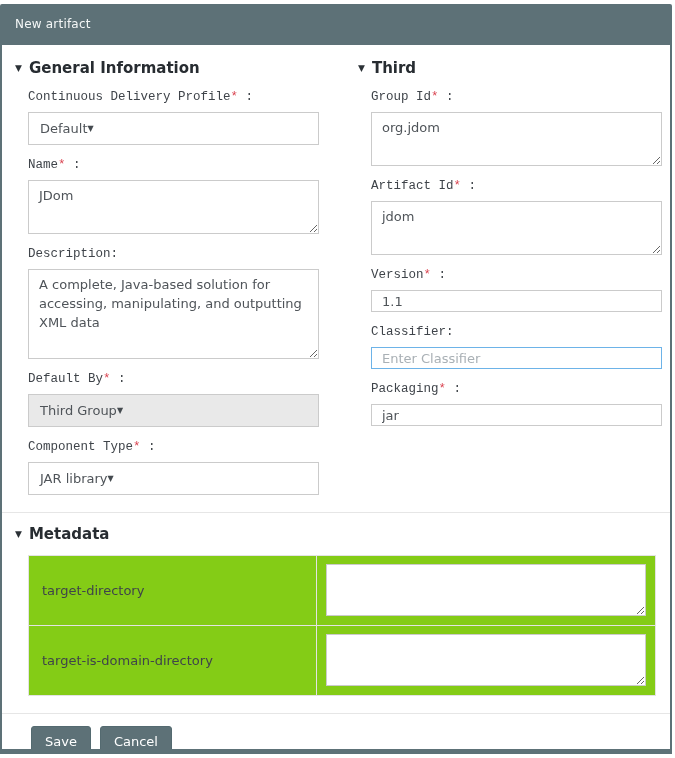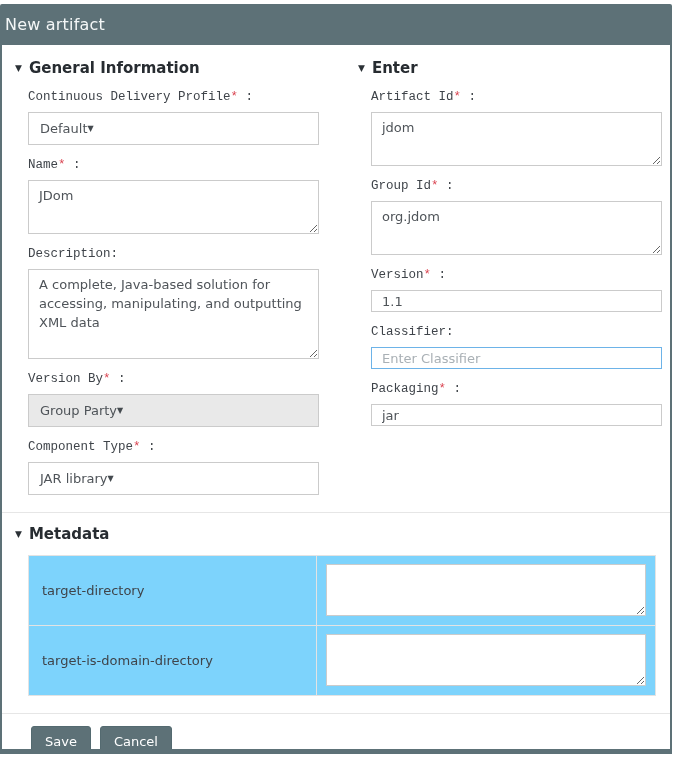--- a/index.html
+++ b/index.html
@@ -6,21 +6,21 @@
   html,body { margin:0; padding:0; }
   body {
     width: 675px; height: 758px; overflow: hidden;
     background: #ffffff;
     font-family: "DejaVu Sans", "Liberation Sans", sans-serif;
   }
   .dialog { margin: 4px 3px 0 0; }
   .dialog-header {
     background: #5d7177; color: #f4f7f7;
     height: 41px; line-height: 41px;
-    padding-left: 5px; font-size: 16px;
+    padding-left: 15px; font-size: 12px;
     border-radius: 2px 2px 0 0;
     letter-spacing: .2px;
   }
   .dialog-body {
     border-left: 2px solid #5d7177;
     border-right: 2px solid #5d7177;
     border-bottom: 5px solid #5d7177;
     background: #fff;
     height: 709px;
     padding: 8px 8px 0 12px;
@@ -63,21 +63,21 @@
   .ti-focus { border: 1px solid #6db3e8; }
   .full-divider {
     border: none; border-top: 1px solid #e6e6e6;
     margin: 17px -8px 0 -12px;
   }
   .meta-section-header { margin-top: 12px; }
   .metadata-table {
     margin: 12px 6px 0 14px;
     border: 1px solid #e3e3e3;
   }
-  .meta-row { display: flex; background: #7dd3fc; justify-content: center; }
+  .meta-row { display: flex; background: #84cc16; justify-content: center; }
   .meta-row + .meta-row { border-top: 1px solid #e3e3e3; }
   .meta-key {
     width: 46%; border-right: 1px solid #e3e3e3;
     padding: 27px 10px 27px 13px;
     font-size: 13px; color: #3f444a;
   }
   .meta-value { flex: 1; padding: 8px 9px; }
   .meta-value .ta { height: 52px; }
   .footer { padding: 12px 0 0 17px; display: flex; gap: 9px; }
   .btn {
@@ -111,49 +111,49 @@
           </div>
           <div class="field">
             <label class="field-label"><span>Name</span><span class="req">*</span><span> :</span></label>
             <textarea class="ta ta-sm" style="">JDom</textarea>
           </div>
           <div class="field">
             <label class="field-label"><span>Description</span><span class="req"></span><span>:</span></label>
             <textarea class="ta ta-lg" style="">A complete, Java-based solution for accessing, manipulating, and outputting XML data</textarea>
           </div>
           <div class="field">
-            <label class="field-label"><span>Version By</span><span class="req">*</span><span> :</span></label>
+            <label class="field-label"><span>Default By</span><span class="req">*</span><span> :</span></label>
             <div class="selectbox disabled">
-              <span>Group Party</span>
+              <span>Third Group</span>
               <span class="select-arrow">▼</span>
             </div>
           </div>
           <div class="field">
             <label class="field-label"><span>Component Type</span><span class="req">*</span><span> :</span></label>
             <div class="selectbox">
               <span>JAR library</span>
               <span class="select-arrow">▼</span>
             </div>
           </div>
         </div>
       </div>
 
       <div class="col">
         <div class="section-header">
           <span class="caret">▼</span>
-          <span>Enter</span>
+          <span>Third</span>
         </div>
         <div class="fields">
           <div class="field">
+            <label class="field-label"><span>Group Id</span><span class="req">*</span><span> :</span></label>
+            <textarea class="ta ta-sm" style="">org.jdom</textarea>
+          </div>
+          <div class="field">
             <label class="field-label"><span>Artifact Id</span><span class="req">*</span><span> :</span></label>
             <textarea class="ta ta-sm" style="">jdom</textarea>
-          </div>
-          <div class="field">
-            <label class="field-label"><span>Group Id</span><span class="req">*</span><span> :</span></label>
-            <textarea class="ta ta-sm" style="">org.jdom</textarea>
           </div>
           <div class="field">
             <label class="field-label"><span>Version</span><span class="req">*</span><span> :</span></label>
             <input class="ti" type="text" value="1.1" style="">
           </div>
           <div class="field">
             <label class="field-label"><span>Classifier</span><span class="req"></span><span>:</span></label>
             <input class="ti ti-focus" type="text" placeholder="Enter Classifier" style="">
           </div>
           <div class="field">

